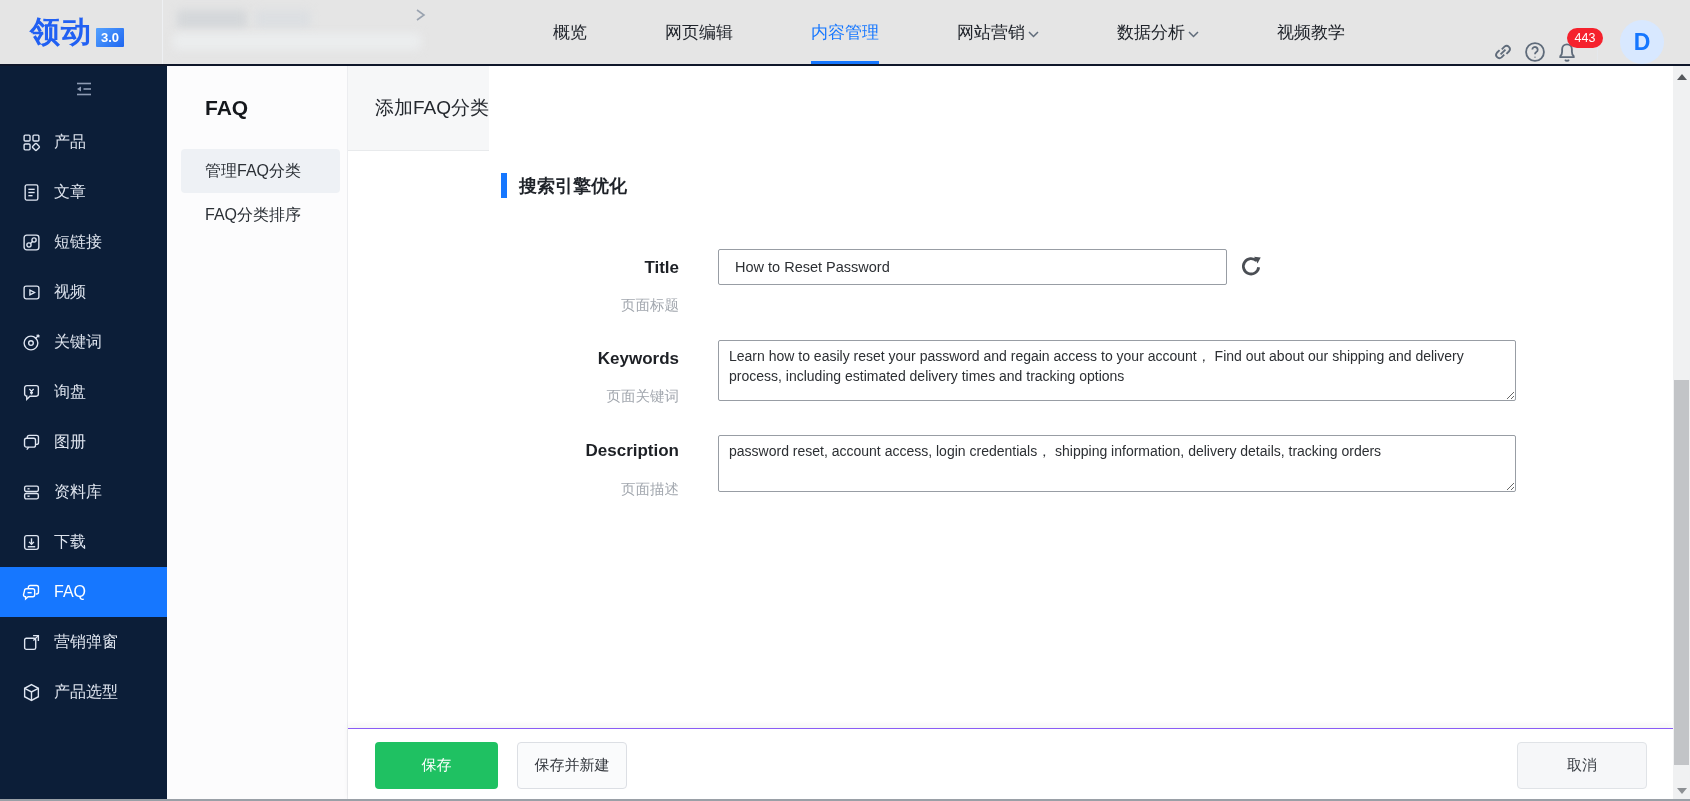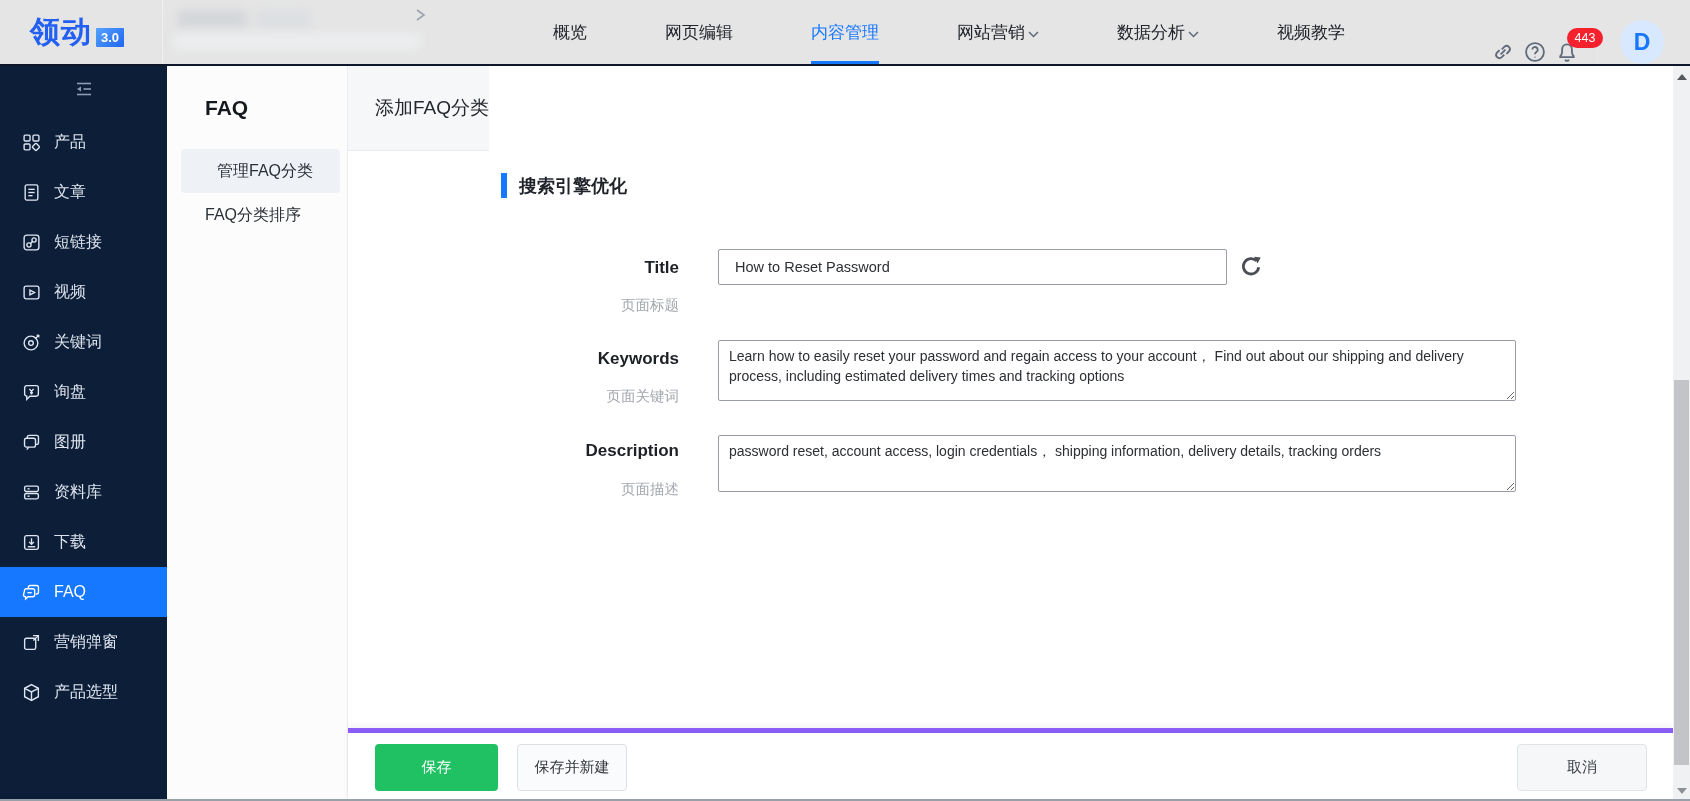--- a/index.html
+++ b/index.html
@@ -45,21 +45,21 @@
   .side-item { height:50px; display:flex; align-items:center; padding-left:22px; gap:13px; color:#dde3ed; font-size:16px; cursor:pointer; }
   .side-item svg { flex-shrink:0; stroke:#dfe6f2; fill:none; stroke-width:1.3; }
   .side-item.active { background:#1677ff; color:#fff; }
   .side-item.active svg { stroke:#fff; }
 
   
   .submenu { width:181px; background:#fcfcfd; border-right:1px solid #ecedf0; flex-shrink:0; padding-top:30px; }
   .submenu-title { padding-left:38px; font-size:21px; font-weight:bold; color:#15181c; }
   .submenu-list { margin-top:29px; }
   .submenu-item { height:44px; display:flex; align-items:center; padding-left:38px; font-size:16px; color:#2b3036; cursor:pointer; }
-  .submenu-item.active { background:#eef1f5; border-radius:4px; margin:0 7px 0 14px; padding-left:36px; }
+  .submenu-item.active { background:#eef1f5; border-radius:4px; margin:0 7px 0 14px; padding-left:24px; }
 
   
   .main { flex:1; display:flex; flex-direction:row; background:#fff; position:relative; }
   .page-header { height:85px; background:#f6f7f8; border-bottom:1px solid #e8eaec; display:flex; align-items:center; padding-left:27px; }
   .page-title { font-size:19px; font-weight:500; color:#24282e; }
   .content { flex:1; position:relative; }
 
   .sec-head { position:absolute; left:12px; top:107px; display:flex; align-items:center; }
   .sec-bar { width:6px; height:25px; background:#1677ff; margin-right:12px; }
   .sec-title { font-size:18px; font-weight:bold; color:#1f2329; }
@@ -70,21 +70,21 @@
   .lbl-keywords { top:283px; } .sub-keywords { top:321px; }
   .lbl-desc { top:375px; } .sub-desc { top:414px; }
 
   .seo-input { position:absolute; left:229px; top:183px; width:509px; height:36px; border:1px solid #989da4; border-radius:2px; padding:0 16px; font-size:14.5px; color:#2c2f33; font-family:"Liberation Sans","DejaVu Sans",sans-serif; background:#fff; }
   .refresh-btn { position:absolute; left:750px; top:189px; width:24px; height:24px; cursor:pointer; }
   .seo-textarea { position:absolute; left:229px; border:1px solid #989da4; border-radius:2px; padding:5px 10px; font-size:14px; line-height:1.45; color:#2c2f33; font-family:"Liberation Sans","DejaVu Sans",sans-serif; width:798px; resize:both; background:#fff; }
   .ta-keywords { top:274px; height:61px; }
   .ta-desc { top:369px; height:57px; }
 
   
-  .footer-bar { position:absolute; left:348px; right:17px; bottom:0; height:73px; background:#fff; border-top:5px solid #8b5cf6; box-shadow:0 -3px 6px rgba(31,37,47,0.05); display:flex; align-items:center; padding:0 26px 0 27px; z-index:20; }
+  .footer-bar { position:absolute; left:348px; right:17px; bottom:0; height:73px; background:#fff; border-top:1px solid #8b5cf6; box-shadow:0 -3px 6px rgba(31,37,47,0.05); display:flex; align-items:center; padding:0 26px 0 27px; z-index:20; }
   .btn { height:47px; border-radius:4px; font-size:15px; display:flex; align-items:center; justify-content:center; cursor:pointer; border:none; font-family:inherit; }
   .btn-save { width:123px; background:#1fc162; color:#fff; }
   .btn-save-new { width:110px; background:#fafbfc; border:1px solid #dcdfe4; color:#33373d; margin-left:19px; }
   .btn-cancel { width:130px; background:#f6f7f9; border:1px solid #e0e3e7; color:#3a3f45; margin-left:auto; }
 
   
   .scrollbar { position:absolute; right:0; top:66px; bottom:0; width:17px; background:#f0f1f2; z-index:40; }
   .sb-arrow { position:absolute; left:0; width:17px; height:17px; display:flex; align-items:center; justify-content:center; cursor:pointer; }
   .sb-up { top:2px; } .sb-down { bottom:2px; }
   .tri-up { width:0; height:0; border-left:5px solid transparent; border-right:5px solid transparent; border-bottom:6px solid #55585c; }

